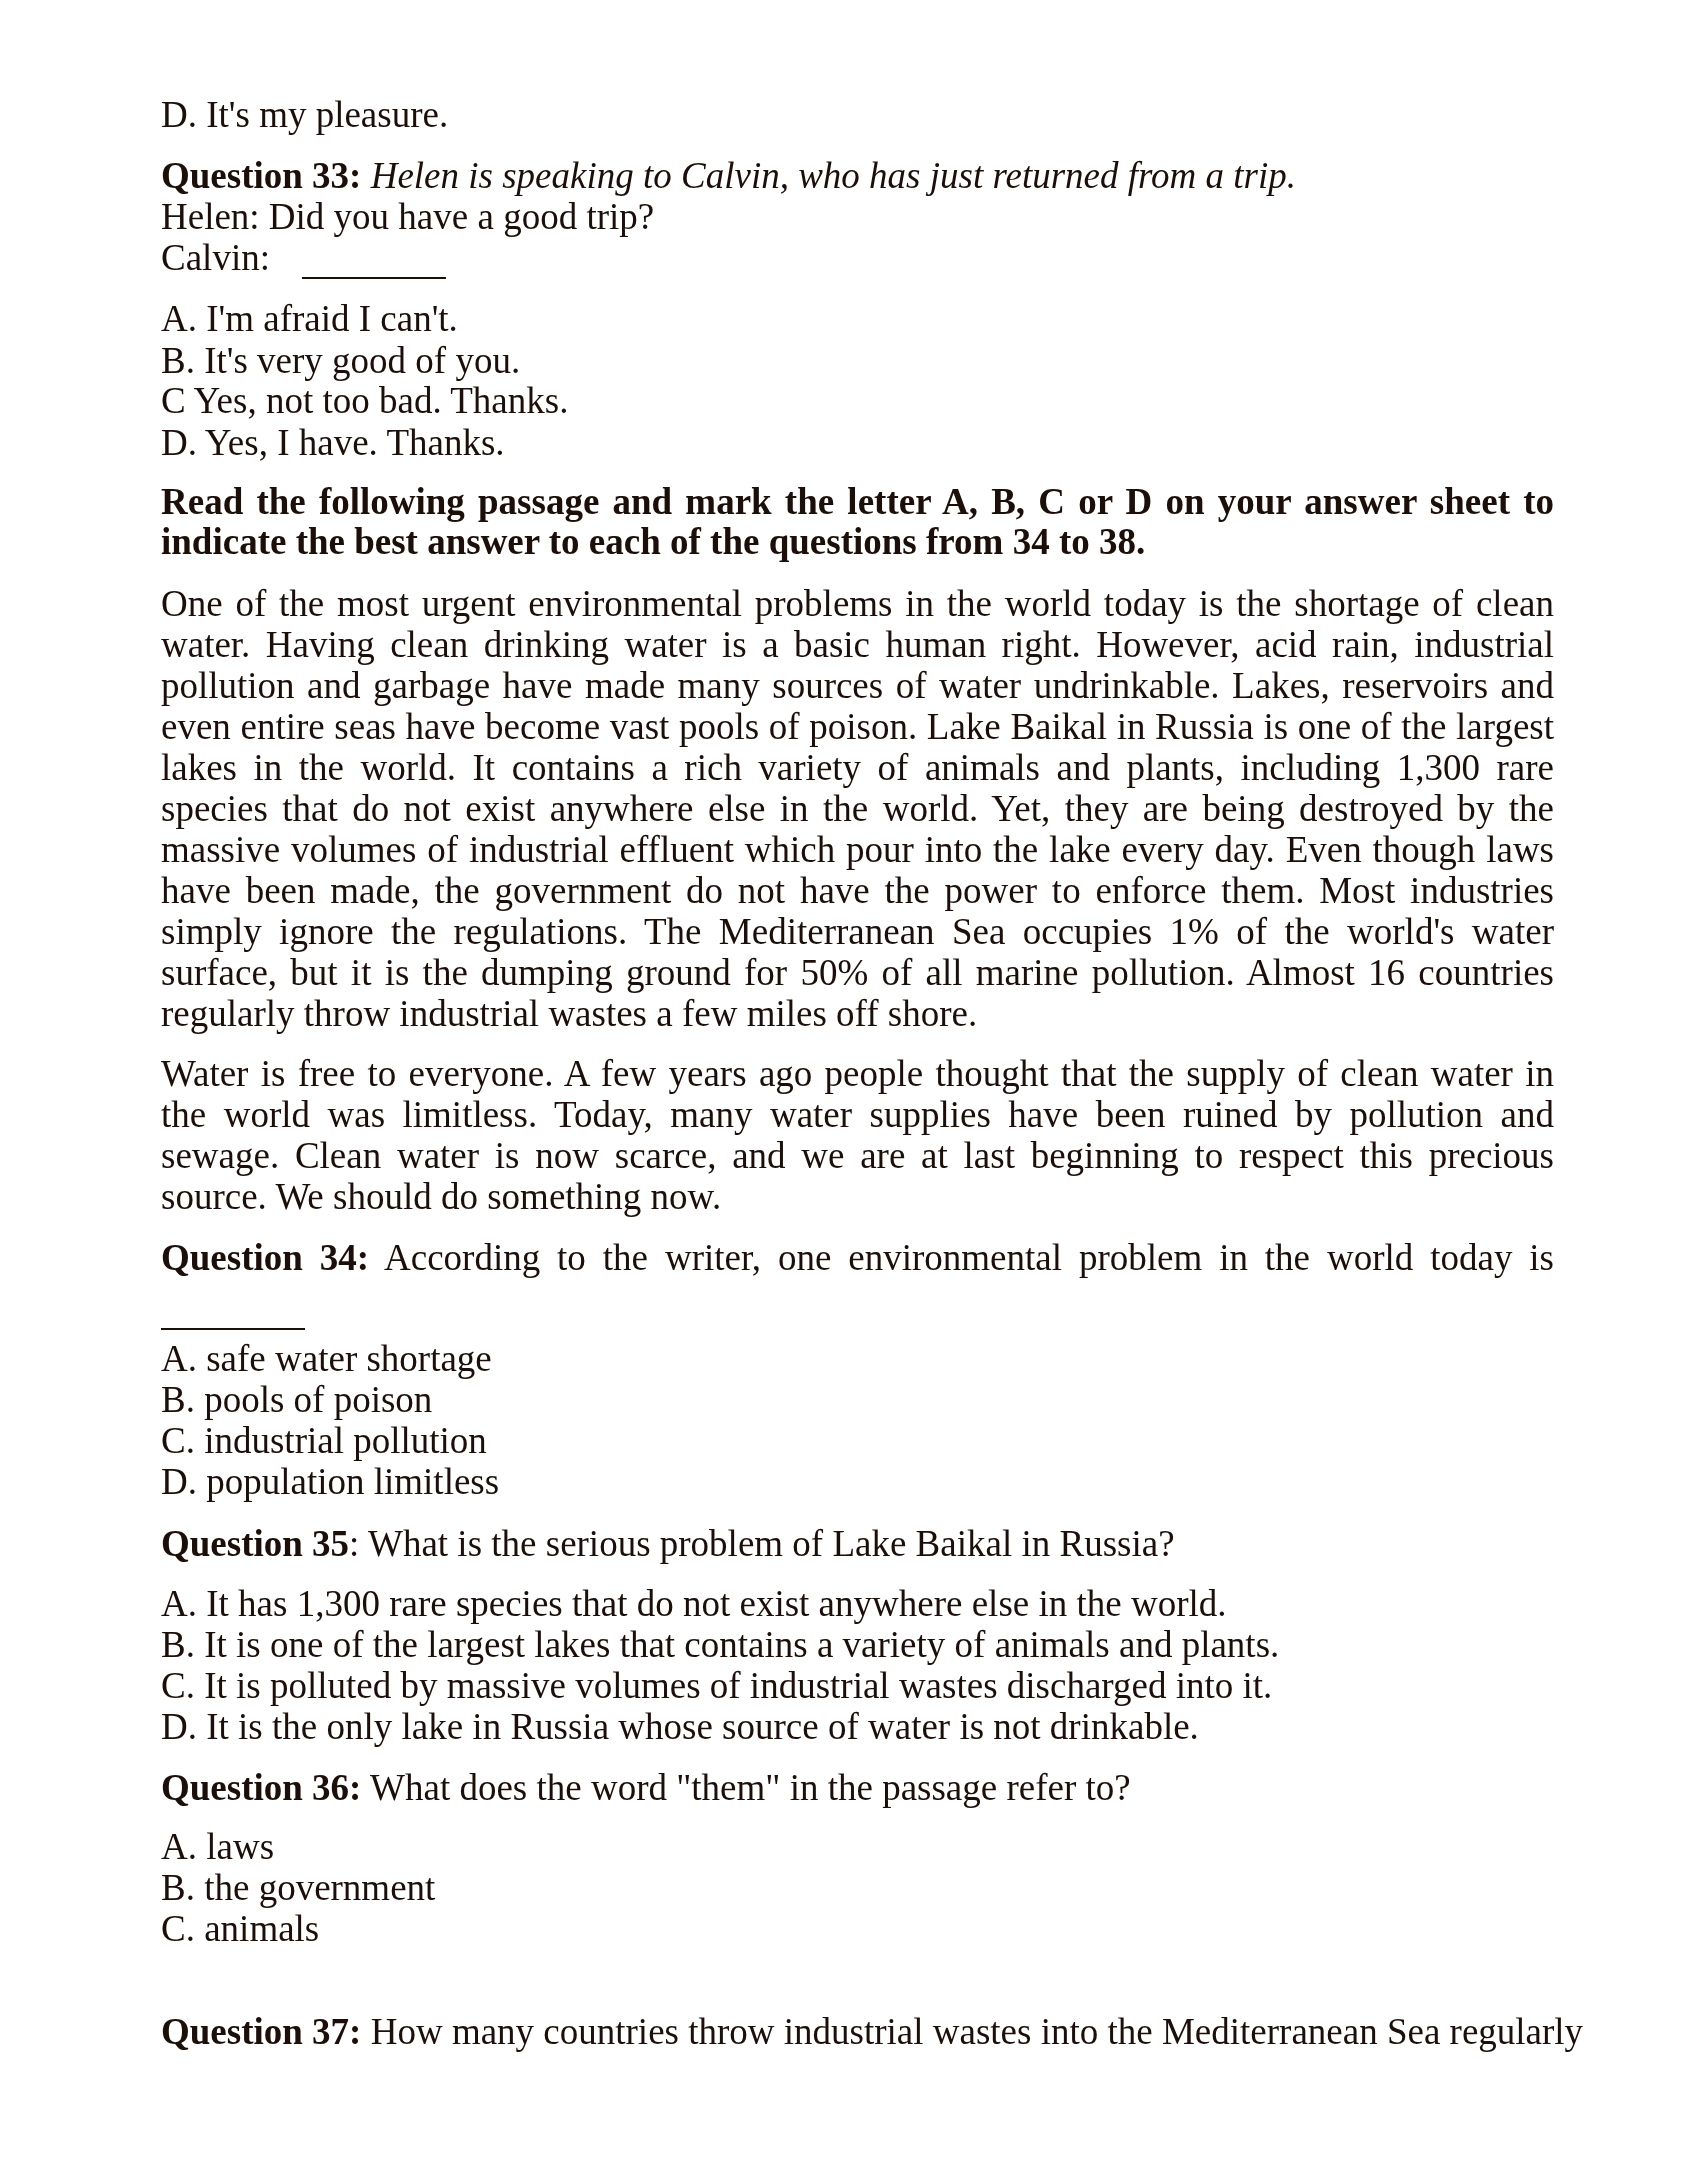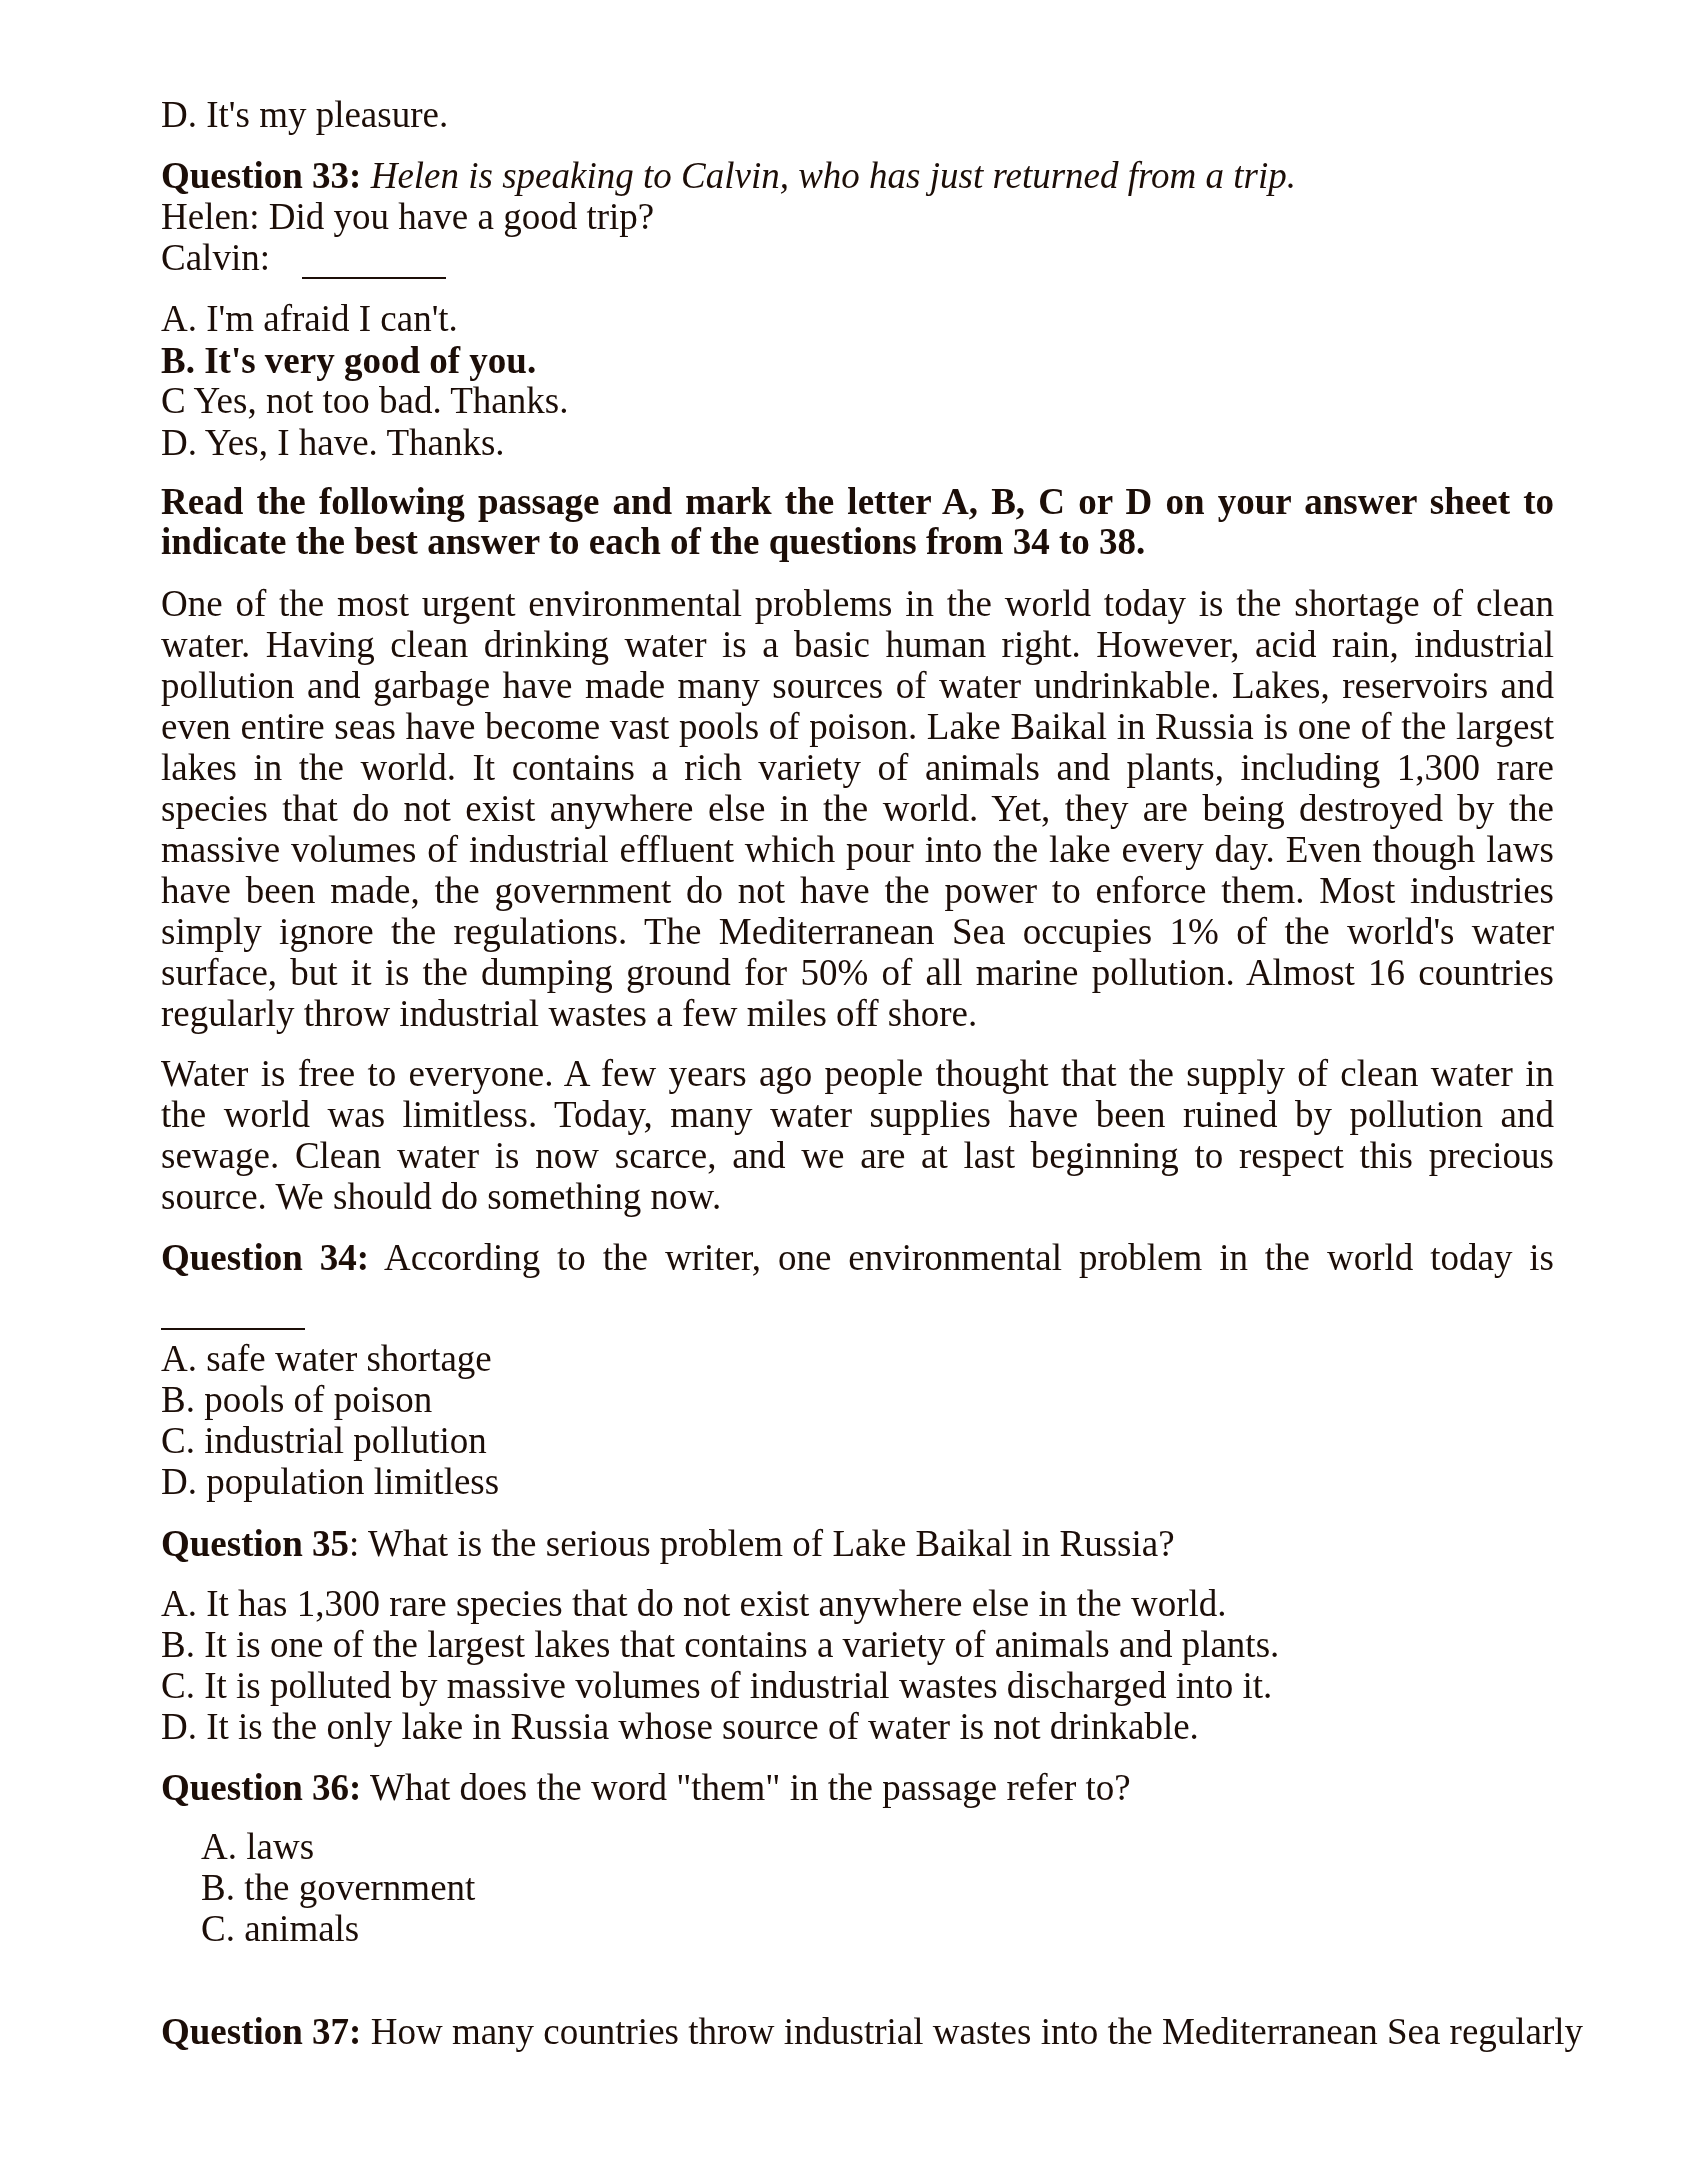--- a/index.html
+++ b/index.html
@@ -35,21 +35,21 @@
     </span>
     <span class="line">Helen: Did you have a good trip?</span>
     <span class="line">
       <span>Calvin:</span>
     </span>
   </div>
   <div class="blank-abs" style="left:290px; top:277px; width:144px;"></div>
 
   <div class="blk" style="top:298px;">
     <span class="opt" style="height:42px;">A. I'm afraid I can't.</span>
-    <span class="opt" style="height:40px;font-weight:bold;">B. It's very good of you.</span>
+    <span class="opt" style="height:40px;">B. It's very good of you.</span>
     <span class="opt" style="height:42px;">C Yes, not too bad. Thanks.</span>
     <span class="opt">D. Yes, I have. Thanks.</span>
   </div>
 
   <p class="blk just b" style="top:482px; line-height:40px;">Read the following passage and mark the letter A, B, C or D on your answer sheet to indicate the best answer to each of the questions from 34 to 38.</p>
 
   <p class="blk just" style="top:583px; line-height:41px;">One of the most urgent environmental problems in the world today is the shortage of clean water. Having clean drinking water is a basic human right. However, acid rain, industrial pollution and garbage have made many sources of water undrinkable. Lakes, reservoirs and even entire seas have become vast pools of poison. Lake Baikal in Russia is one of the largest lakes in the world. It contains a rich variety of animals and plants, including 1,300 rare species that do not exist anywhere else in the world. Yet, they are being destroyed by the massive volumes of industrial effluent which pour into the lake every day. Even though laws have been made, the government do not have the power to enforce them. Most industries simply ignore the regulations. The Mediterranean Sea occupies 1% of the world's water surface, but it is the dumping ground for 50% of all marine pollution. Almost 16 countries regularly throw industrial wastes a few miles off shore.</p>
 
   <p class="blk just" style="top:1053px; line-height:41px;">Water is free to everyone. A few years ago people thought that the supply of clean water in the world was limitless. Today, many water supplies have been ruined by pollution and sewage. Clean water is now scarce, and we are at last beginning to respect this precious source. We should do something now.</p>
 
@@ -77,21 +77,21 @@
     <span class="opt">D. It is the only lake in Russia whose source of water is not drinkable.</span>
   </div>
 
   <p class="blk" style="top:1767px;">
     <span class="line">
       <span class="b">Question 36:</span>
       <span>What does the word "them" in the passage refer to?</span>
     </span>
   </p>
 
-  <div class="blk" style="top:1826px;margin-left:40px;">
+  <div class="blk" style="top:1826px;">
     <span class="opt">A. laws</span>
     <span class="opt">B. the government</span>
     <span class="opt">C. animals</span>
   </div>
 
   <p class="blk" style="top:2011px;">
     <span class="line">
       <span class="b">Question 37:</span>
       <span>How many countries throw industrial wastes into the Mediterranean Sea regularly</span>
     </span>

